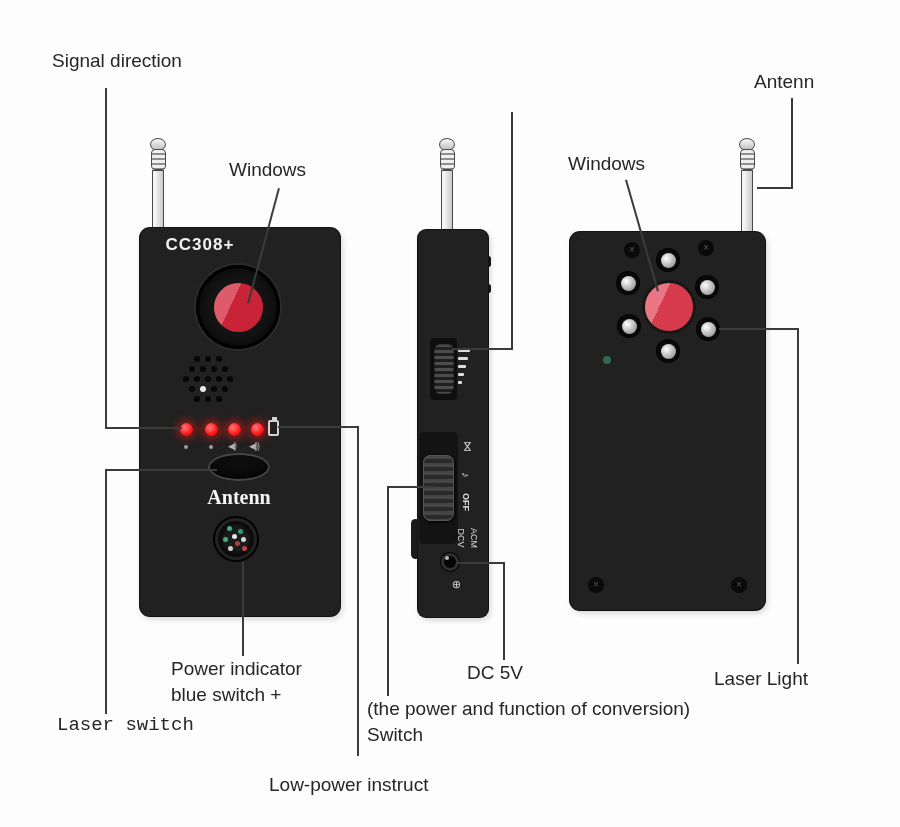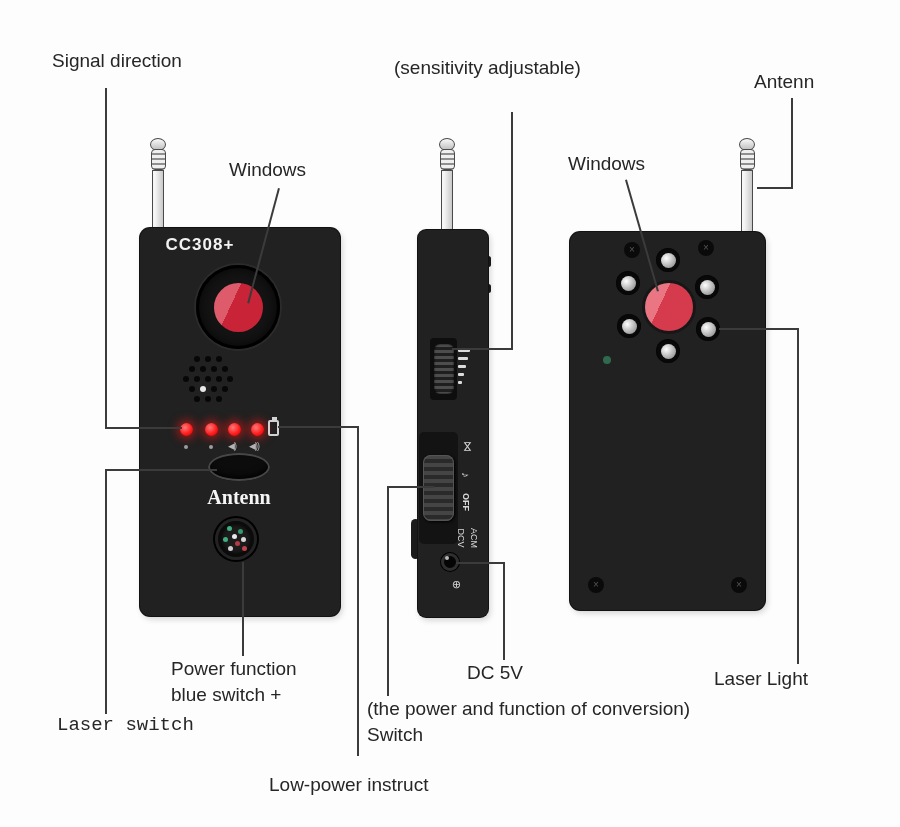--- a/index.html
+++ b/index.html
@@ -105,27 +105,26 @@
   <div class="line dline" style="left:625px;top:180px;height:116px;transform:rotate(-16deg);"></div>
 
   <div class="line vline" style="left:791px;top:98px;height:91px;"></div>
   <div class="line hline" style="left:757px;top:187px;width:36px;"></div>
 
   <div class="line hline" style="left:719px;top:328px;width:80px;"></div>
   <div class="line vline" style="left:797px;top:328px;height:336px;"></div>
 
   <div class="label" style="left:52px;top:48px;">Signal direction</div>
   <div class="label" style="left:394px;top:55px;">
-    <div>(sensitivity adjustable)</div>
   </div>
   <div class="label" style="left:754px;top:69px;">Antenn</div>
   <div class="label" style="left:229px;top:157px;">Windows</div>
   <div class="label" style="left:568px;top:151px;">Windows</div>
   <div class="label" style="left:171px;top:656px;">
-    <div>Power function</div>
+    <div>Power indicator</div>
     <div>blue switch +</div>
   </div>
   <div class="label" style="left:57px;top:712px;font-family:Liberation Mono, monospace;">Laser switch</div>
   <div class="label" style="left:269px;top:756px;margin-top:16px;">Low-power instruct</div>
   <div class="label" style="left:367px;top:696px;">
     <div>(the power and function of conversion)</div>
     <div>Switch</div>
   </div>
   <div class="label" style="left:467px;top:660px;text-align:center;">DC 5V</div>
   <div class="label" style="left:714px;top:666px;">Laser Light</div>

